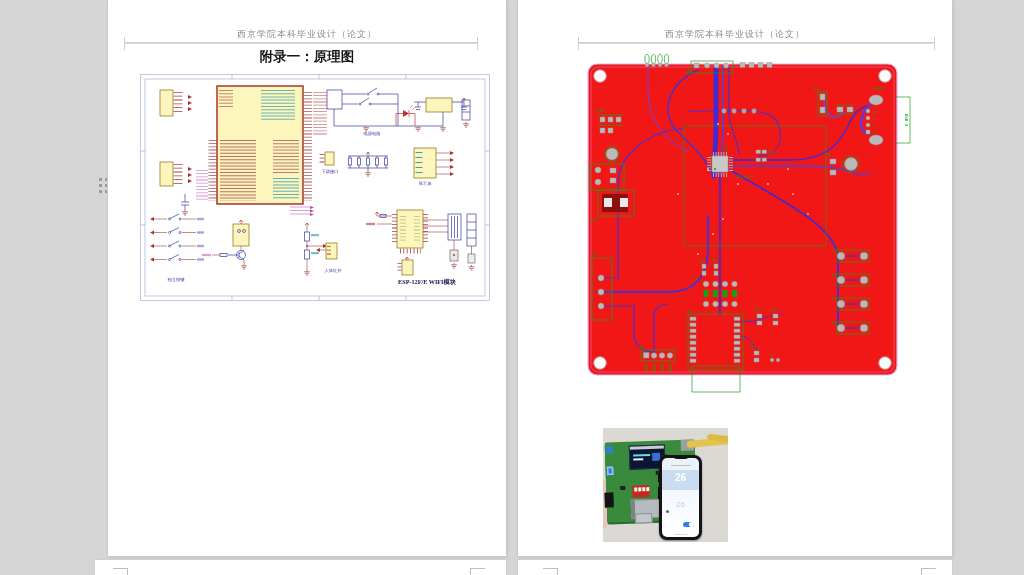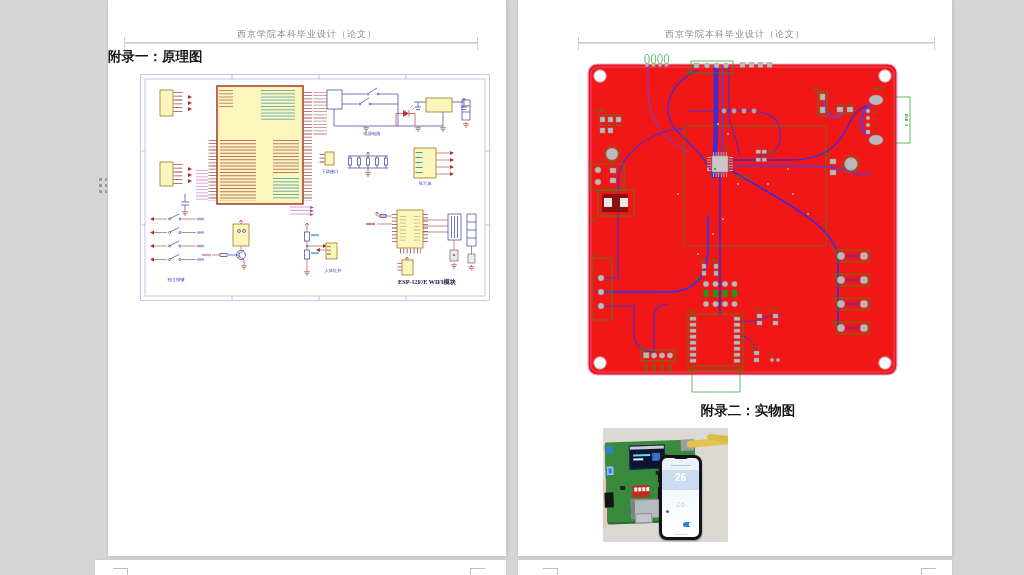--- a/index.html
+++ b/index.html
@@ -19,21 +19,21 @@
     font-size:9px;color:#8a8a8a;letter-spacing:1px;
   }
   .pg-header-line{
     position:absolute;top:42px;height:2px;
     background:linear-gradient(#c0c0c0,#e8e8e8);
   }
   #page1 .pg-header-line{left:16px;width:354px;}
   #page2 .pg-header-line{left:60px;width:357px;}
   .htick{position:absolute;width:1px;height:13px;background:#cfcfcf;top:37px;}
   .pg-title{
-    position:absolute;top:48px;left:0;right:0;
+    position:absolute;top:48px;left:0;right:0;text-align:center;
     font-size:13.5px;font-weight:bold;color:#151515;
   }
   #page2 .pg-caption{
     position:absolute;top:402px;left:40px;width:380px;text-align:center;
     font-size:13.5px;font-weight:bold;color:#151515;
   }
   #schematic-wrap{position:absolute;left:32px;top:74px;width:350px;height:227px;}
   #pcb-wrap{position:absolute;left:62px;top:50px;width:334px;height:346px;}
   
   .sbox{fill:#fcf6bd;stroke:#9c7a23;stroke-width:0.8;}
@@ -538,21 +538,20 @@
       <circle cx="110" cy="190" r="0.9"></circle>
           <circle cx="180" cy="120" r="0.9"></circle>
           <circle cx="200" cy="105" r="0.9"></circle>
       <circle cx="220" cy="150" r="0.9"></circle>
           <circle cx="90" cy="130" r="0.9"></circle>
           <circle cx="205" cy="130" r="0.9"></circle>
     </g>
   </svg>
   </div>
 
-  <div class="pg-caption">附录二：实物图</div>
 
   <div id="photo">
     <div class="hand"></div>
     <div class="board">
       <div class="oled">
         <div class="pins"></div>
           <div class="l1"></div>
           <div class="l2"></div>
           <div class="l3"></div>
       </div>

